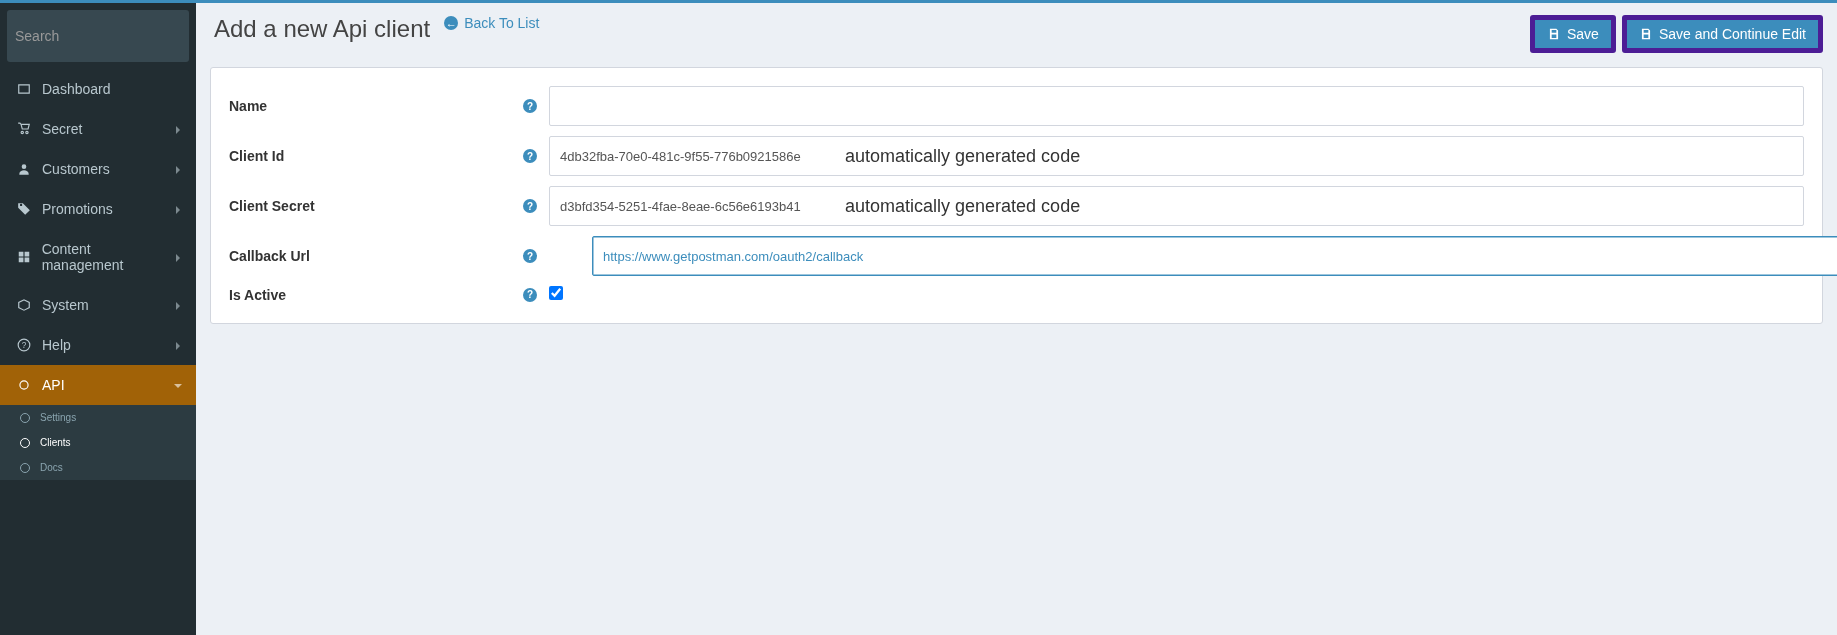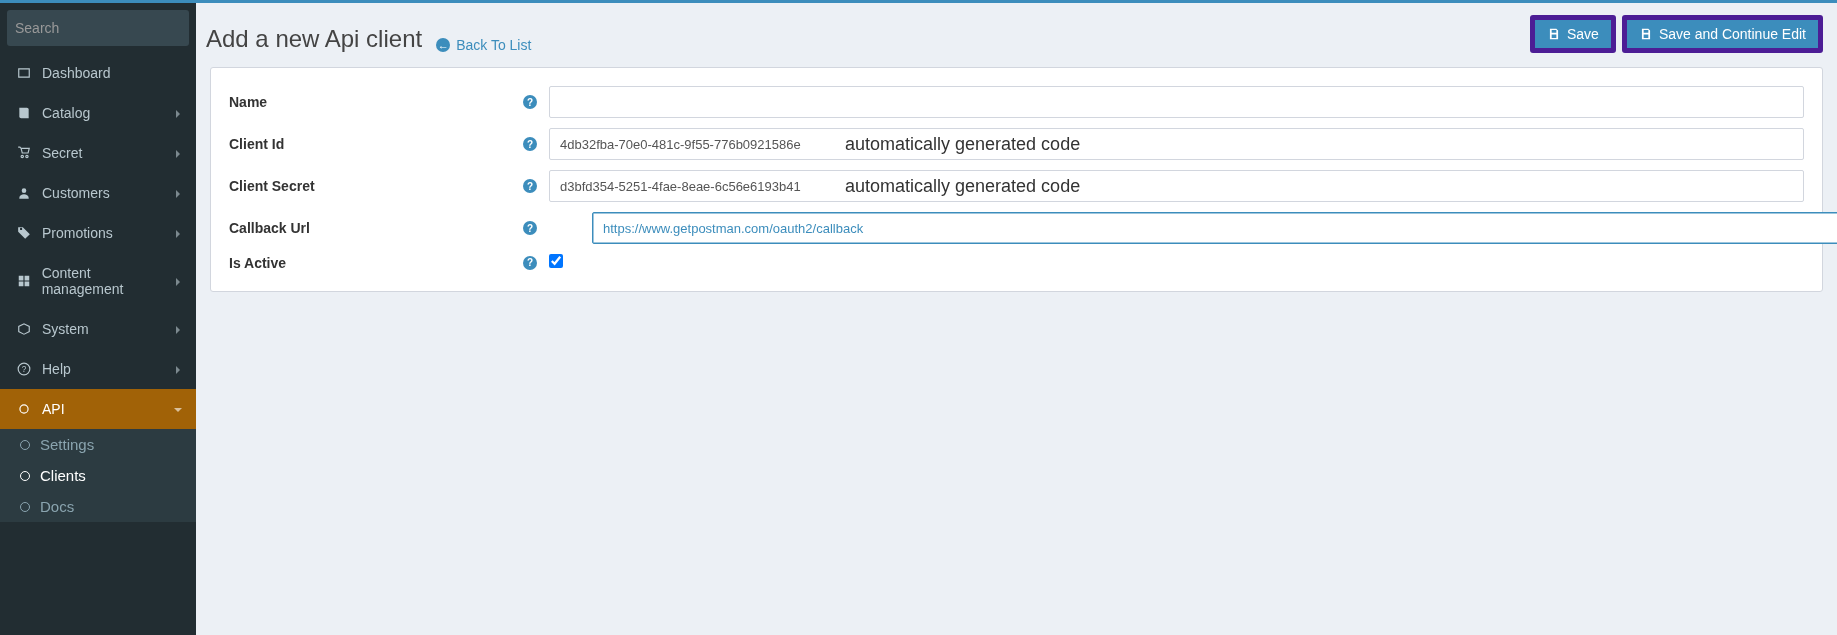--- a/index.html
+++ b/index.html
@@ -33,21 +33,21 @@
   }
   .search-wrap {
     padding: 7px 7px;
     background: #222d32;
   }
   .search-box {
     display: flex;
     align-items: center;
     background: #374850;
     border-radius: 3px;
-    height: 36px;
+    height: 52px;
     padding: 0 8px;
   }
   .search-box input {
     flex: 1;
     background: transparent;
     border: none;
     outline: none;
     color: #ccc;
     font-size: 14px;
   }
@@ -71,42 +71,42 @@
     list-style: none;
     background: #2c3b41;
   }
   .subnav li a {
     display: flex;
     align-items: center;
     padding: 7px 14px 7px 20px;
     color: #8aa4af;
     text-decoration: none;
     cursor: pointer;
-    font-size: 15px;
+    font-size: 10px;
   }
   .subnav li.active a { color: #fff; }
   .subnav .bullet {
     width: 10px; height: 10px;
     border: 1.5px solid currentColor;
     border-radius: 50%;
     margin-right: 10px;
     display: inline-block;
   }
   
   .main {
     flex: 1;
     display: flex;
     flex-direction: column;
     min-width: 0;
     background: #ecf0f5;
   }
   .content-header {
     display: flex;
-    align-items: flex-end;
-    padding: 12px 14px 14px 10px;
+    align-items: flex-start;
+    padding: 12px 14px 14px 18px;
   }
   .content-header h1 {
     font-size: 24px;
     font-weight: 400;
     color: #444;
   }
   .back-link {
     display: inline-flex;
     align-items: center;
     color: #3c8dbc;
@@ -162,21 +162,21 @@
   }
   .help-icon {
     width: 14px; height: 14px; border-radius: 50%;
     background: #3c8dbc; color: #fff;
     display: inline-flex; align-items: center; justify-content: center;
     font-size: 10px; font-weight: 700; cursor: pointer;
   }
   .form-control-wrap { flex: 1; position: relative; }
   .form-control {
     width: 100%;
-    height: 32px;
+    height: 40px;
     border: 1px solid #d2d6de;
     border-radius: 2px;
     padding: 4px 10px;
     font-size: 13px;
     color: #555;
     background: #fff;
     outline: none;
   }
   .form-control.focused {
     border-color: #3c8dbc;
@@ -216,33 +216,20 @@
 
     <ul class="nav">
       <li>
           <a>
         <span class="icon">
               <svg viewBox="0 0 24 24">
                 <path d="M3 5h18v14H3z M3 5v14 M21 5v14" stroke="currentColor" stroke-width="2" fill="none"></path>
               </svg>
             </span>
         <span>Dashboard</span>
-      </a>
-        </li>
-      <li>
-          <a>
-        <span class="icon">
-              <svg viewBox="0 0 24 24">
-                <path d="M4 3h13a3 3 0 013 3v15H7a3 3 0 01-3-3V3z"></path>
-              </svg>
-            </span>
-        <span>Catalog</span>
-        <span class="chevron"><svg viewBox="0 0 8 8">
-                <path d="M2 0l4 4-4 4z"></path>
-              </svg></span>
       </a>
         </li>
       <li>
           <a>
         <span class="icon">
               <svg viewBox="0 0 24 24">
                 <path d="M7 4h14l-2 8H9L7 4zM7 4L5 2H2m7 18a2 2 0 100-4 2 2 0 000 4zm8 0a2 2 0 100-4 2 2 0 000 4z" fill="none" stroke="currentColor" stroke-width="2"></path>
               </svg>
             </span>
         <span>Secret</span>

